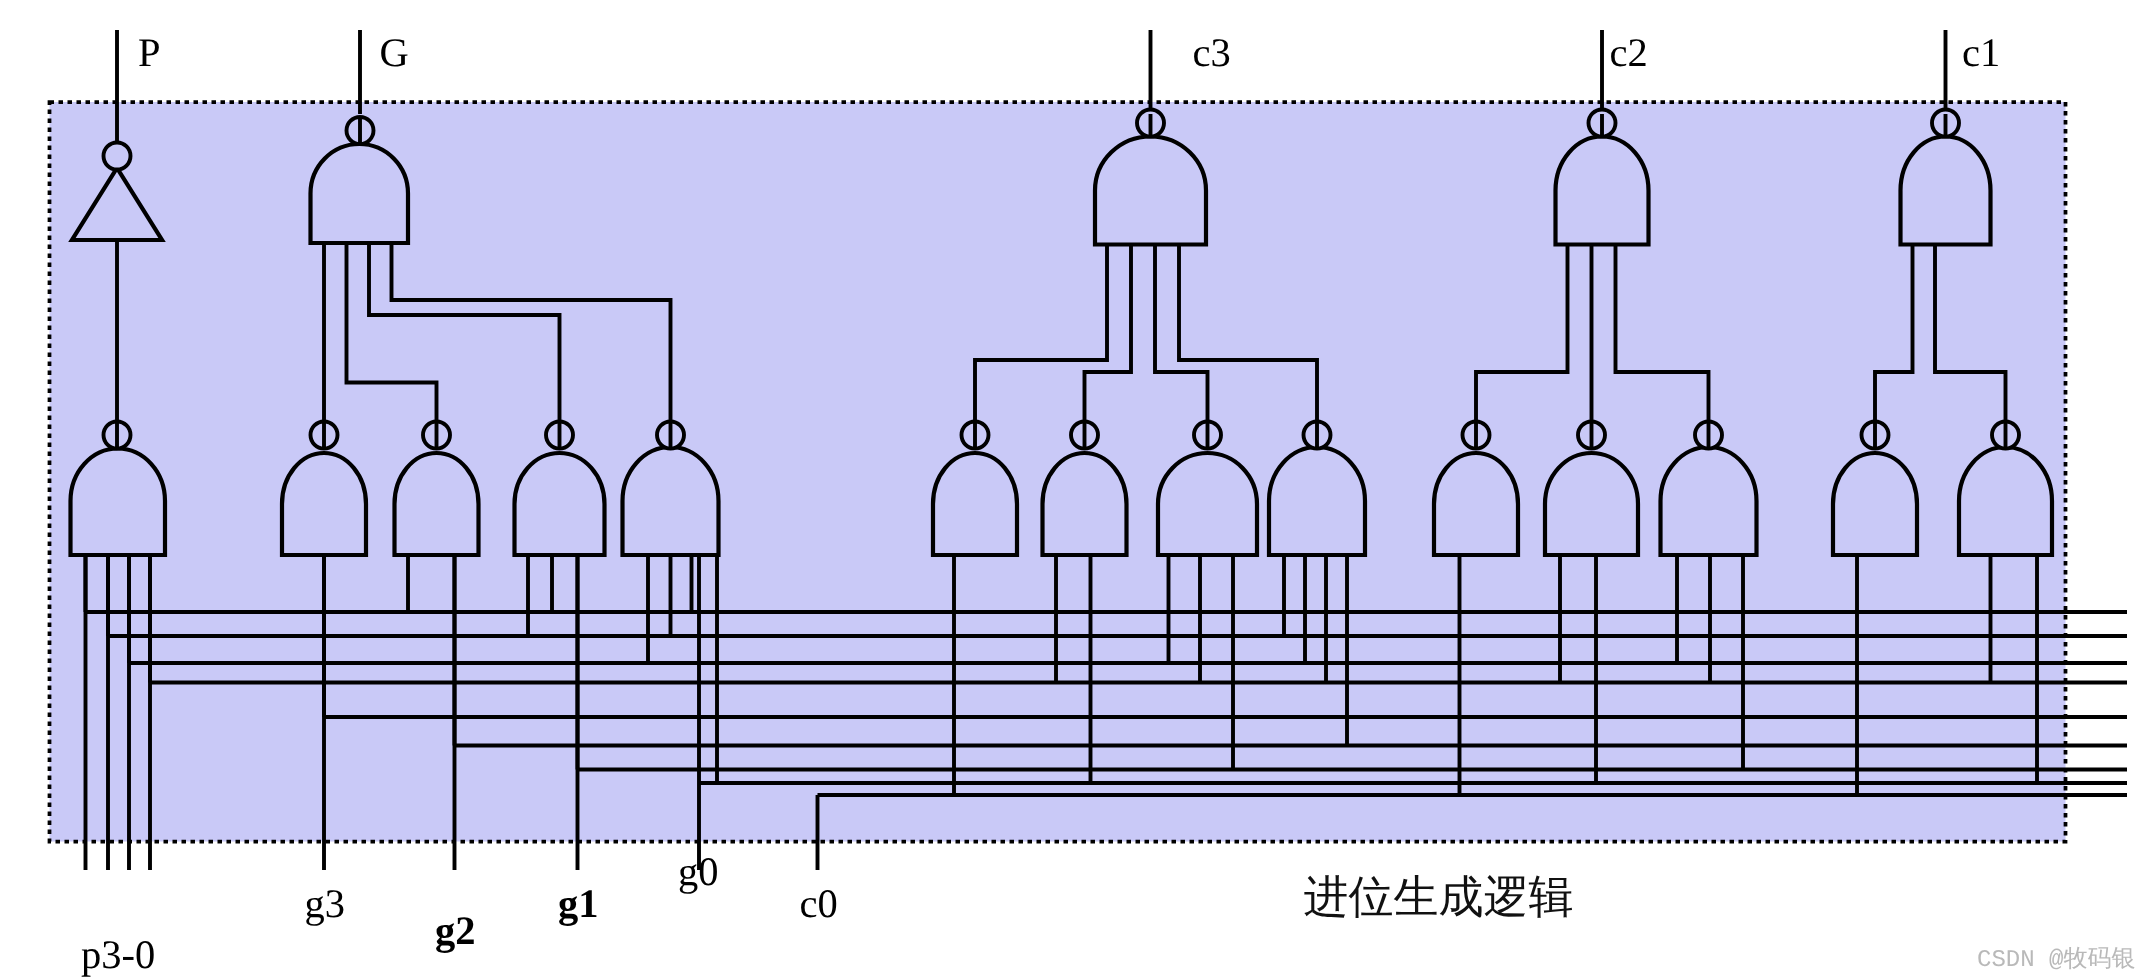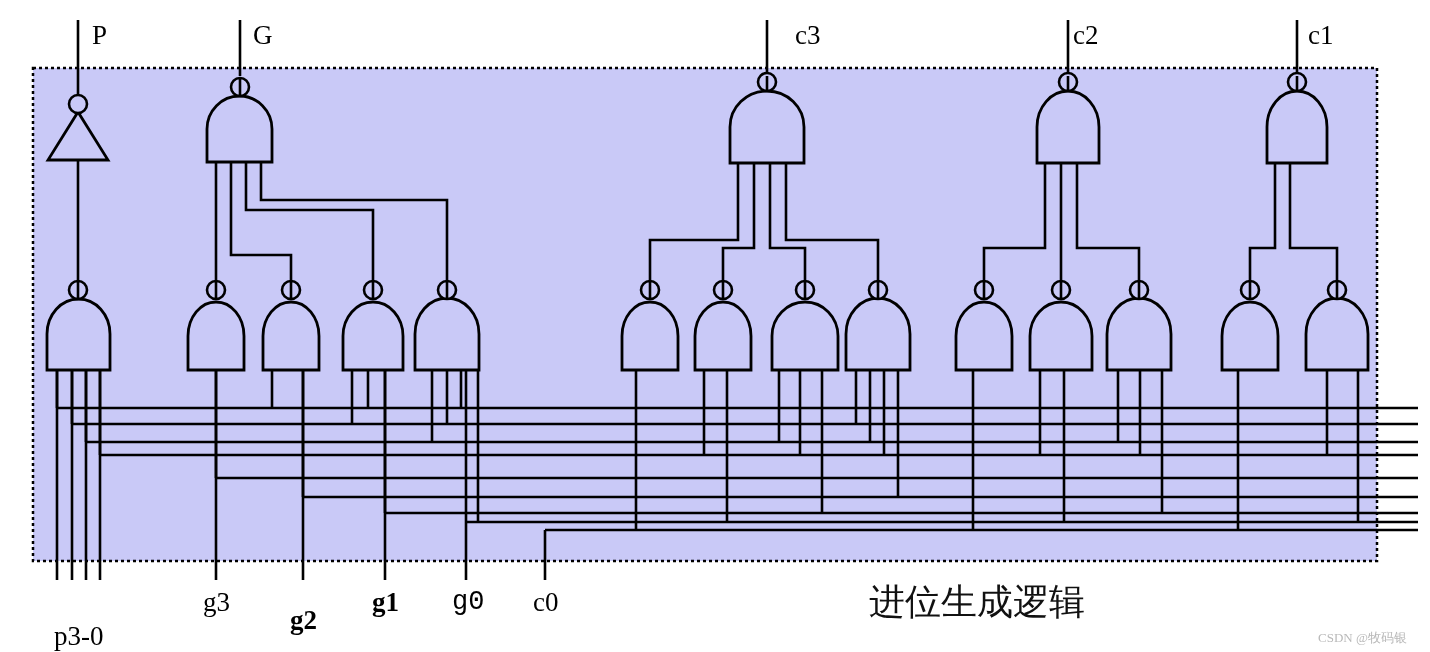--- a/index.html
+++ b/index.html
@@ -2,22 +2,22 @@
 <html><head>
 <meta charset="utf-8">
 <style>
   html,body{margin:0;padding:0;background:#ffffff;}
   body{width:1430px;height:652px;font-family:"Liberation Serif",serif;}
   #stage{position:relative;width:1430px;height:652px;overflow:hidden;background:#fff;}
   svg.diagram{position:absolute;left:0;top:0;width:1430px;height:652px;}
   .lbl{position:absolute;font-family:"Liberation Serif",serif;font-size:27px;color:#000;
        line-height:1;white-space:nowrap;}
   .cap{position:absolute;font-family:"Liberation Serif","DejaVu Sans",sans-serif;
-       font-size:36px;color:#111;white-space:nowrap;}
-  .wm{position:absolute;font-family:Liberation Serif, serif;font-size:13px;
+       font-size:30px;color:#111;white-space:nowrap;}
+  .wm{position:absolute;font-family:Liberation Mono, monospace;font-size:16px;
       color:#b9b9b9;white-space:nowrap;}
 </style>
 </head>
 <body>
 
 <div id="stage">
 
   <svg class="diagram" viewBox="0 0 1430 652">
 
     <rect x="33" y="68" width="1344" height="493" fill="#c9c9f7" stroke="#000" stroke-width="2.5" stroke-dasharray="3 3"></rect>
@@ -233,20 +233,20 @@
   <div class="lbl" style="left:92px;top:22px;">P</div>
   <div class="lbl" style="left:253px;top:22px;">G</div>
   <div class="lbl" style="left:779px;top:22px;margin-left:16px;">c3</div>
   <div class="lbl" style="left:1073px;top:22px;">c2</div>
   <div class="lbl" style="left:1308px;top:22px;">c1</div>
 
   <div class="lbl" style="left:54px;top:589px;margin-top:34px;">p3-0</div>
   <div class="lbl" style="left:203px;top:589px;text-align:right;">g3</div>
   <div class="lbl" style="left:290px;top:607px;font-weight:bold;">g2</div>
   <div class="lbl" style="left:372px;top:589px;font-weight:bold;">g1</div>
-  <div class="lbl" style="left:452px;top:589px;font-family:Liberation Mono, monospace;">g0</div>
+  <div class="lbl" style="left:452px;top:568px;">g0</div>
   <div class="lbl" style="left:533px;top:589px;">c0</div>
 
   <div class="cap" style="left:869px;top:578px;">进位生成逻辑</div>
 
   <div class="wm" style="left:1318px;top:629px;">CSDN @牧码银</div>
 
 </div>
 
 </body></html>

